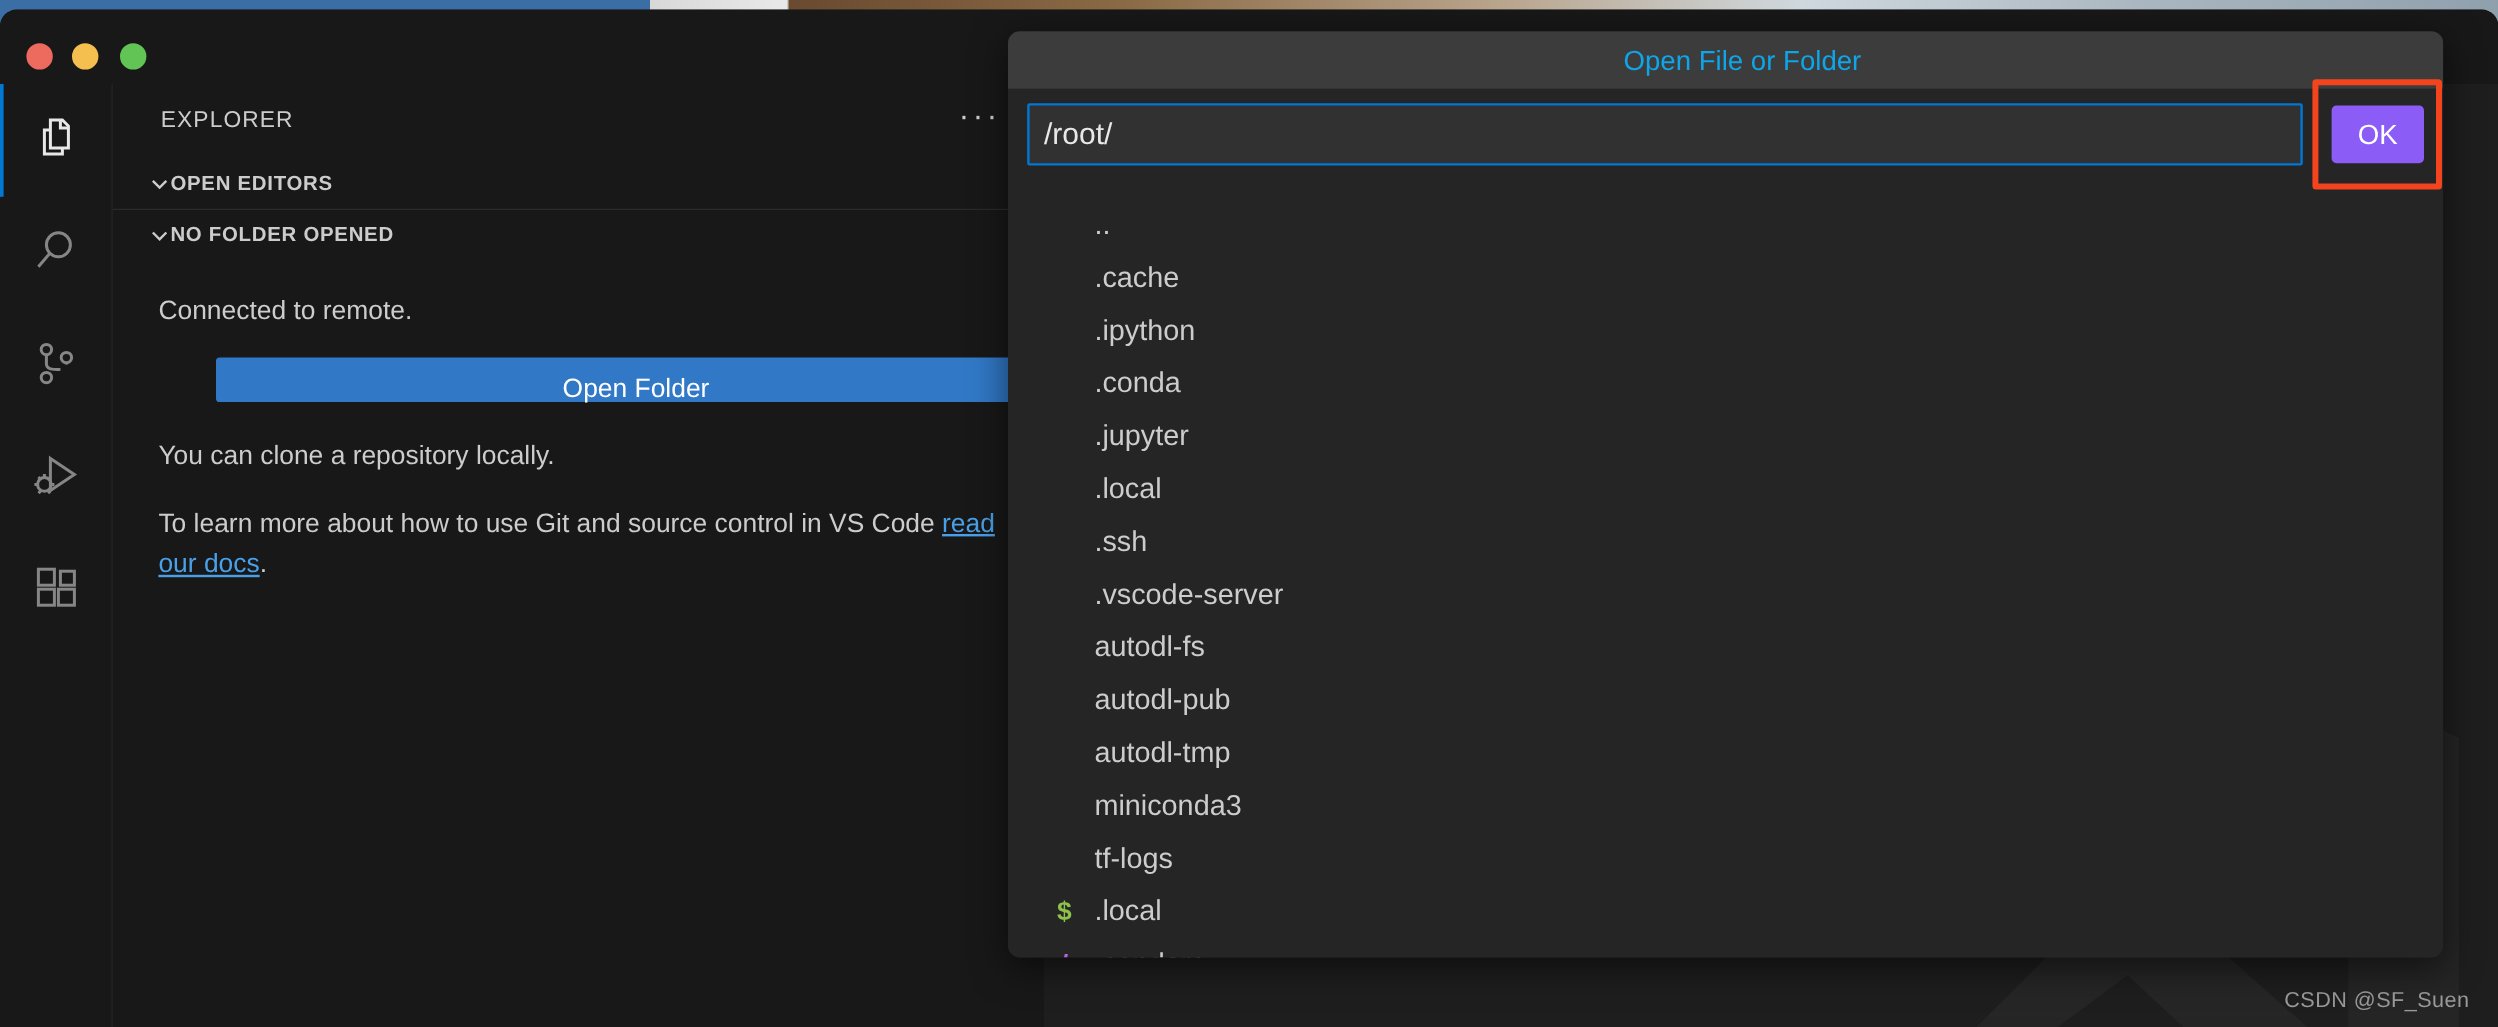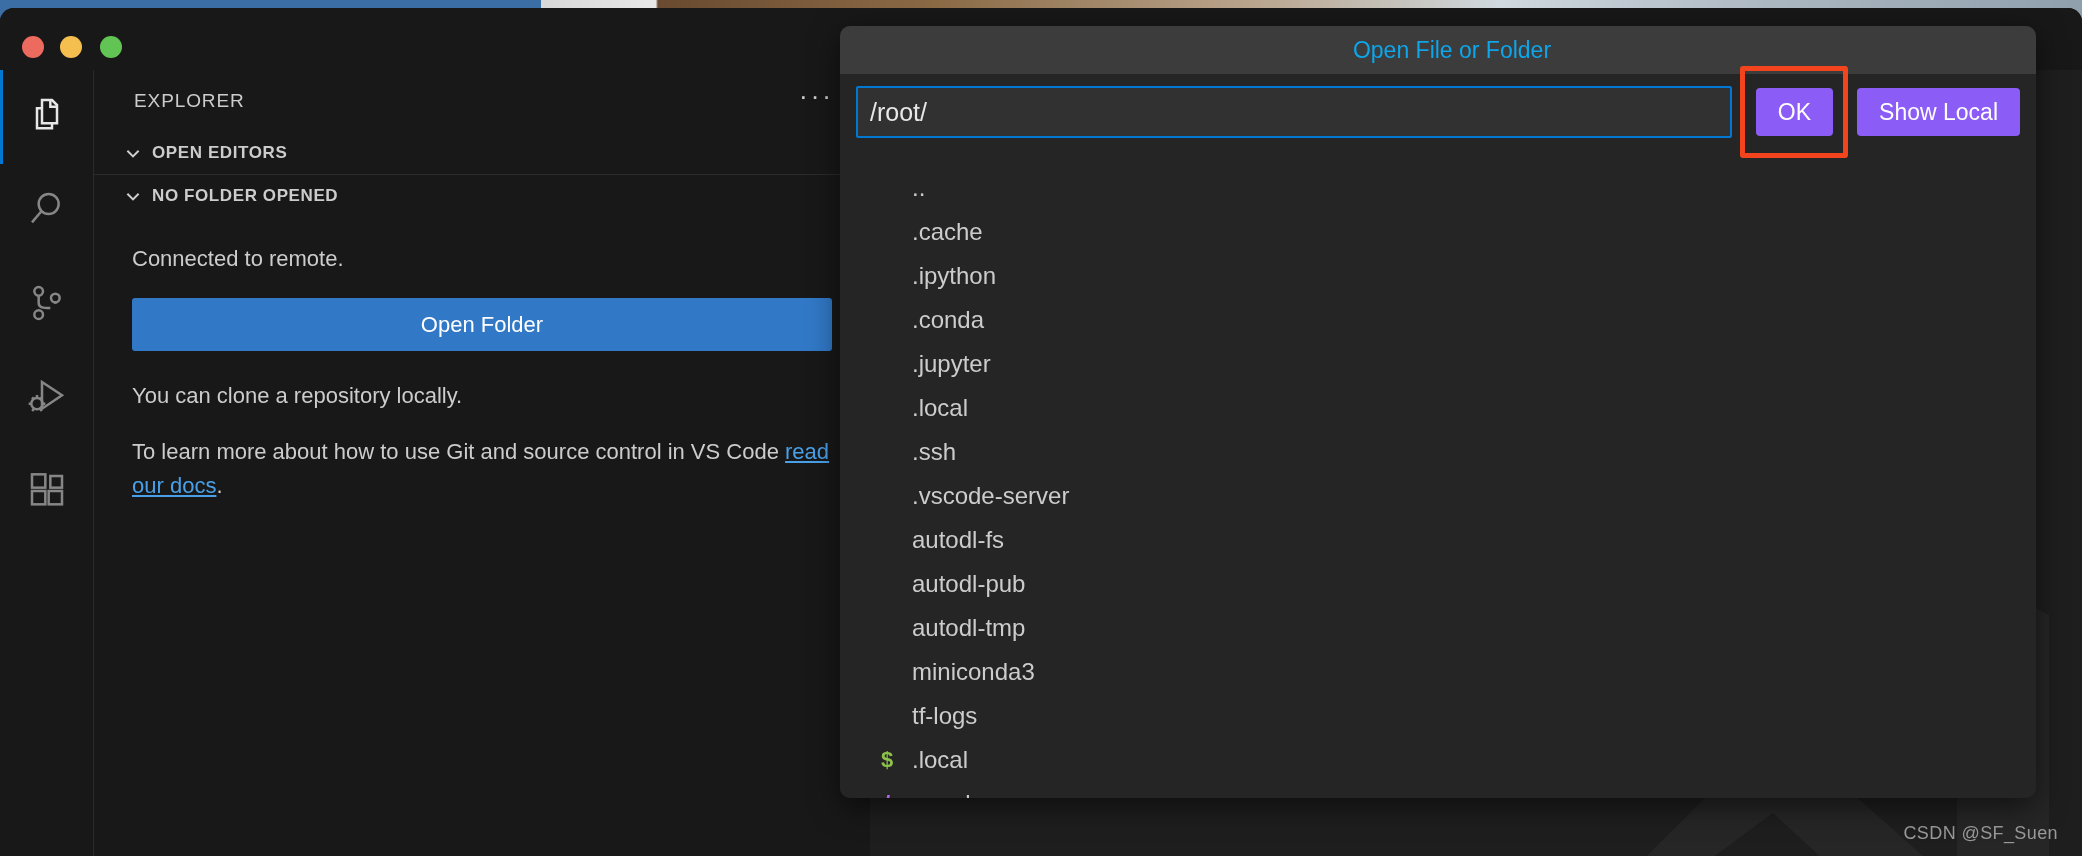--- a/index.html
+++ b/index.html
@@ -53,34 +53,34 @@
     position:absolute; left:94px; top:62px; width:776px; height:786px;
     background:#181818;
   }
   #explorer-header{
     height:62px; display:flex; align-items:center;
     padding:0 36px 0 40px; justify-content:space-between;
   }
   #explorer-title{ color:#cccccc; font-size:19px; letter-spacing:.9px; }
   #explorer-actions{ color:#cccccc; font-size:26px; letter-spacing:3px; line-height:10px; padding-bottom:10px; }
   .section-head{
-    height:42px; display:flex; align-items:center; gap:10px;
+    height:42px; display:flex; align-items:center; 
     padding-left:30px; color:#cccccc; font-size:17px; font-weight:bold; letter-spacing:.6px;
   }
   .section-head.bordered{ border-top:1px solid #2b2b2b; }
   .chev{ width:18px; height:18px; flex:none; }
   .chev svg{ stroke:#cccccc; fill:none; stroke-width:1.8; width:18px; height:18px; }
   #welcome{ padding:26px 38px 0 38px; }
   .welcome-text{
     color:#cccccc; font-size:22px; line-height:1.55; margin-bottom:22px;
   }
   .welcome-btn{
-    display:block; width:100%; height:53px; line-height:52px; text-align:center;
+    display:block; width:100%; height:37px; line-height:52px; text-align:center;
     background:#3178c6; color:#ffffff; font-size:22px; border:none; border-radius:3px;
-    margin-bottom:28px; cursor:pointer;
+    margin-bottom:28px; cursor:pointer;margin-left:48px;
   }
   .welcome-link{ color:#4aa0e8; }
 
   
   #editorarea{
     position:absolute; left:870px; top:62px; right:0; bottom:0;
     background:#1e1e1e; overflow:hidden;
   }
   #logo-watermark{
     position:absolute; right:-40px; bottom:-150px;
@@ -249,21 +249,20 @@
     </div>
 
     <div id="dialog-body">
 
       <div id="inputrow">
         <input id="path-input" type="text" value="/root/" style="">
         <span id="ok-wrap">
           <span id="ok-highlight"></span>
           <button class="dlg-btn">OK</button>
         </span>
-        <button class="dlg-btn">Show Local</button>
       </div>
 
       <div id="filelist">
           <div class="file-row">
             <span class="ficon blank">·</span>
             <span>..</span>
           </div>
           <div class="file-row">
             <span class="ficon blank">·</span>
             <span>.cache</span>

